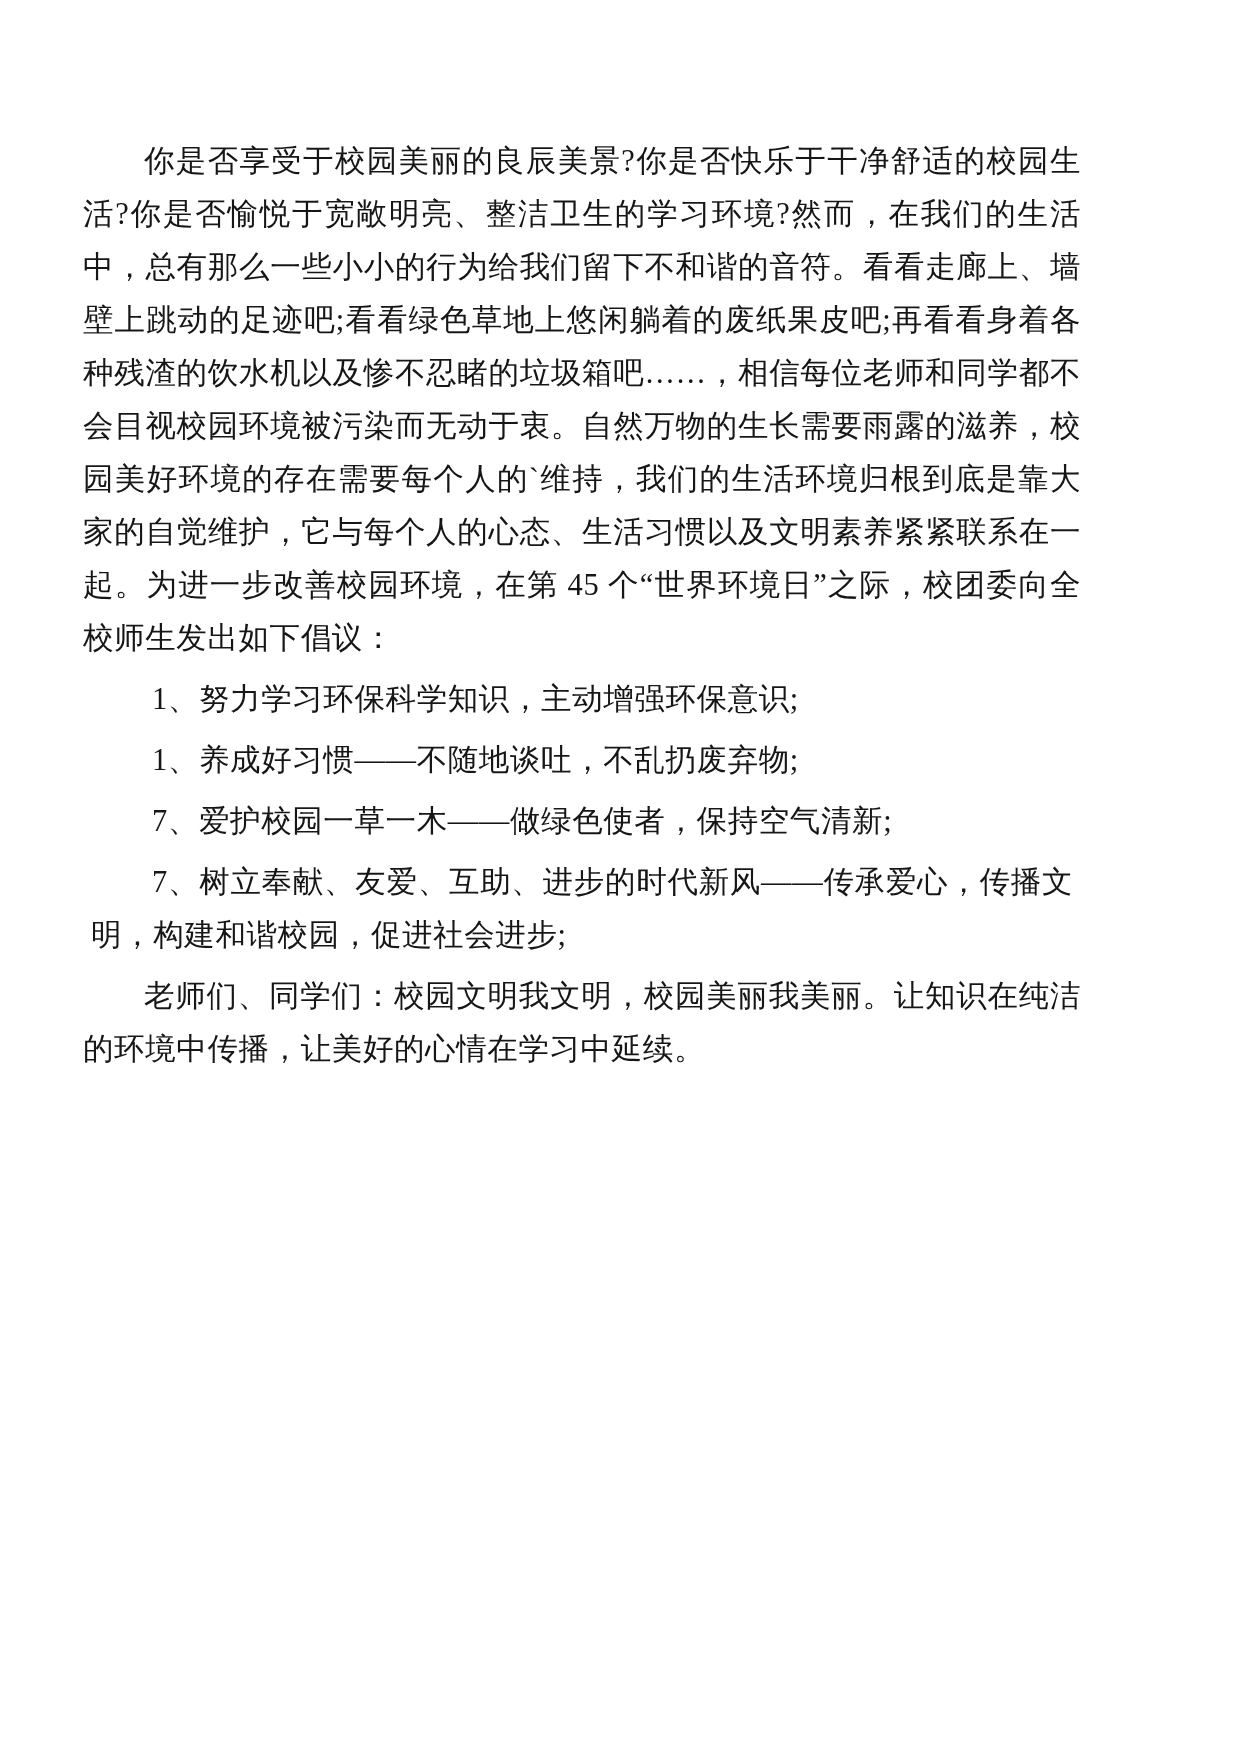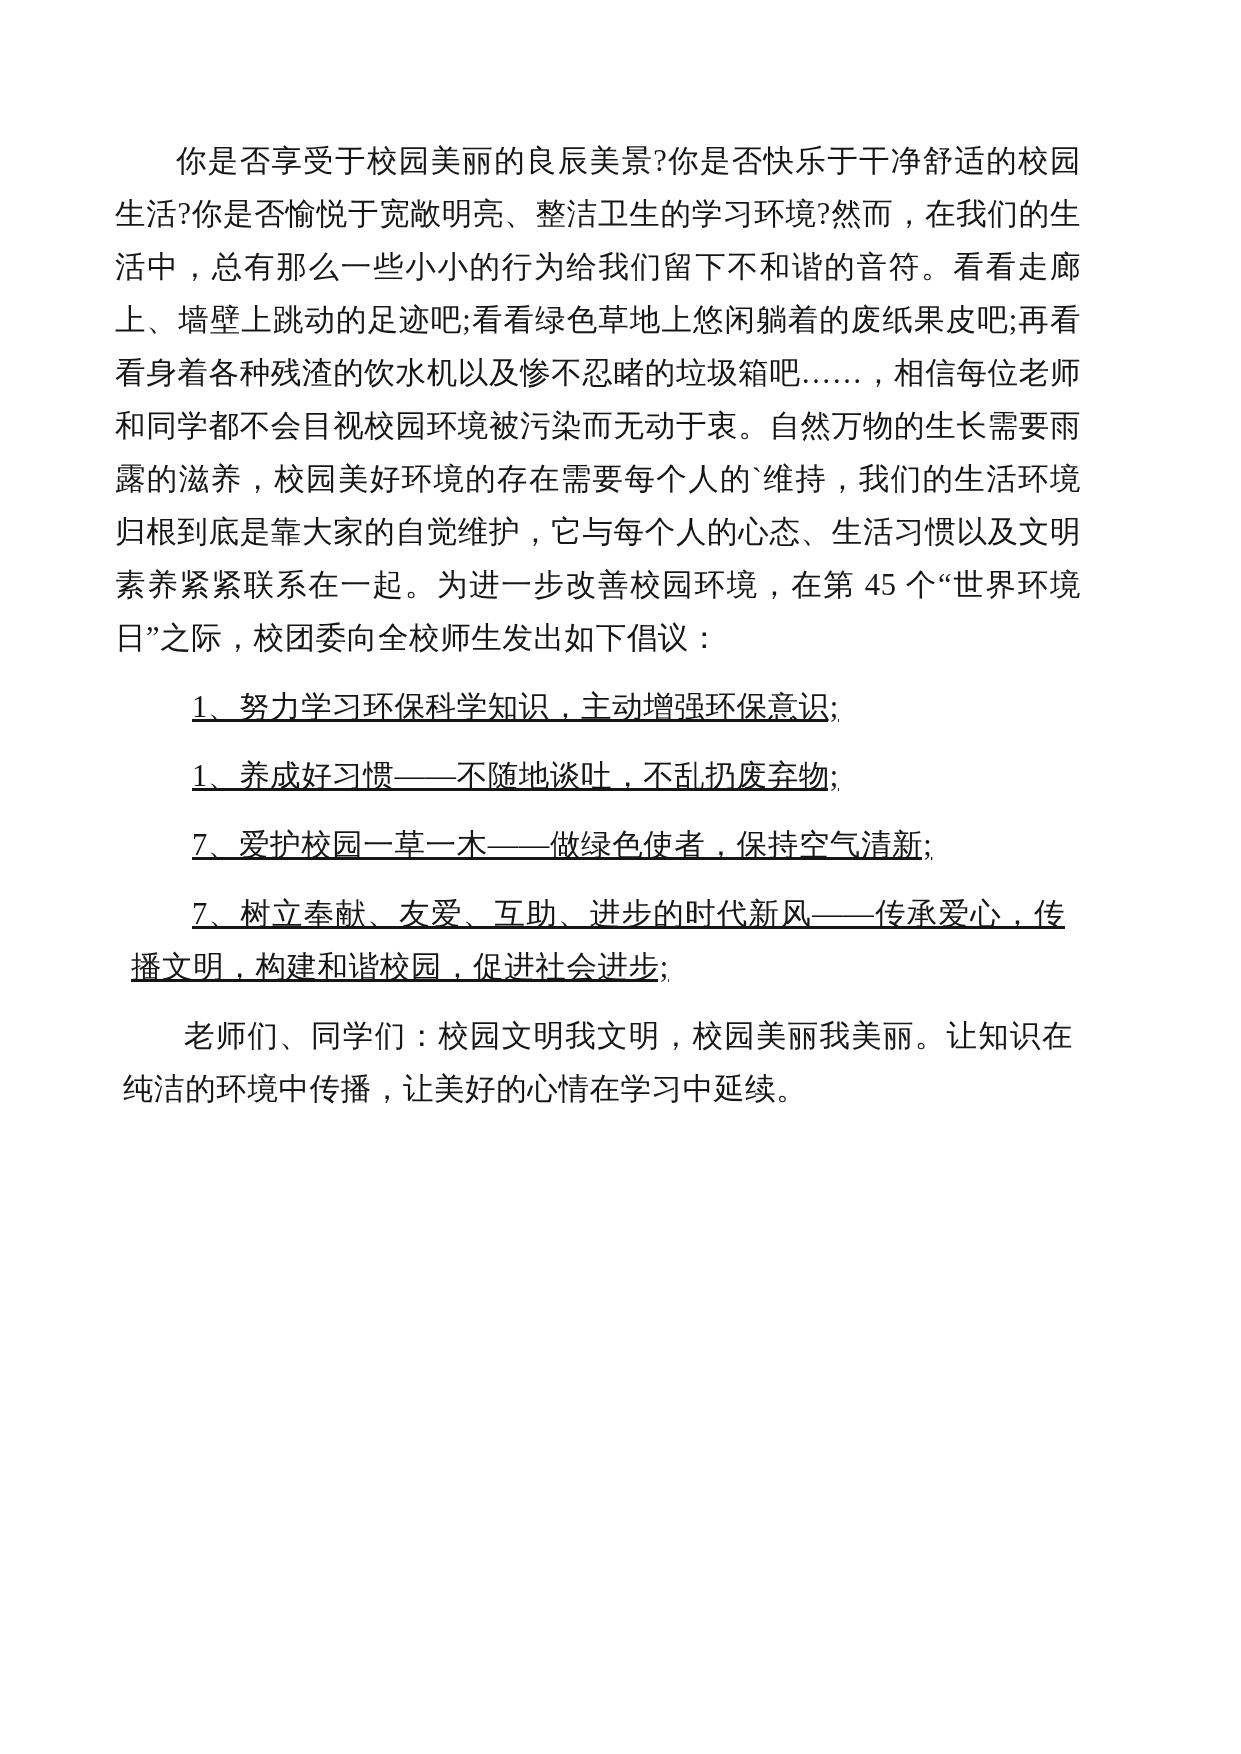--- a/index.html
+++ b/index.html
@@ -12,42 +12,41 @@
     height: 1754px;
     font-family: "Liberation Serif", "DejaVu Serif", serif;
     color: #1a1a1a;
     overflow: hidden;
   }
   .page {
     position: relative;
     width: 1241px;
     height: 1754px;
     box-sizing: border-box;
-    padding: 135px 160px 60px 115px;
+    padding: 135px 160px 60px 83px;
   }
   .doc-body {
     font-size: 30.5px;
     line-height: 53px;
     letter-spacing: 0.6px;
     text-align: justify;
     text-justify: inter-ideograph;
     color: #161616;
   }
   .para {
     margin: 0;
     text-indent: 2em;
     white-space: normal;
   }
   .list-item {
-    margin: 16px;
+    margin: 8px;
     text-indent: 2em;
-    text-decoration: underline;
   }
   .closing {
-    margin: 8px;
+    margin: 0;
     text-indent: 2em;
   }
 </style>
 </head>
 <body>
 
 <div class="page">
   <div class="doc-body">
     <p class="para">你是否享受于校园美丽的良辰美景?你是否快乐于干净舒适的校园生活?你是否愉悦于宽敞明亮、整洁卫生的学习环境?然而，在我们的生活中，总有那么一些小小的行为给我们留下不和谐的音符。看看走廊上、墙壁上跳动的足迹吧;看看绿色草地上悠闲躺着的废纸果皮吧;再看看身着各种残渣的饮水机以及惨不忍睹的垃圾箱吧……，相信每位老师和同学都不会目视校园环境被污染而无动于衷。自然万物的生长需要雨露的滋养，校园美好环境的存在需要每个人的`维持，我们的生活环境归根到底是靠大家的自觉维护，它与每个人的心态、生活习惯以及文明素养紧紧联系在一起。为进一步改善校园环境，在第 45 个“世界环境日”之际，校团委向全校师生发出如下倡议：</p>
     <p class="list-item">1、努力学习环保科学知识，主动增强环保意识;</p>

